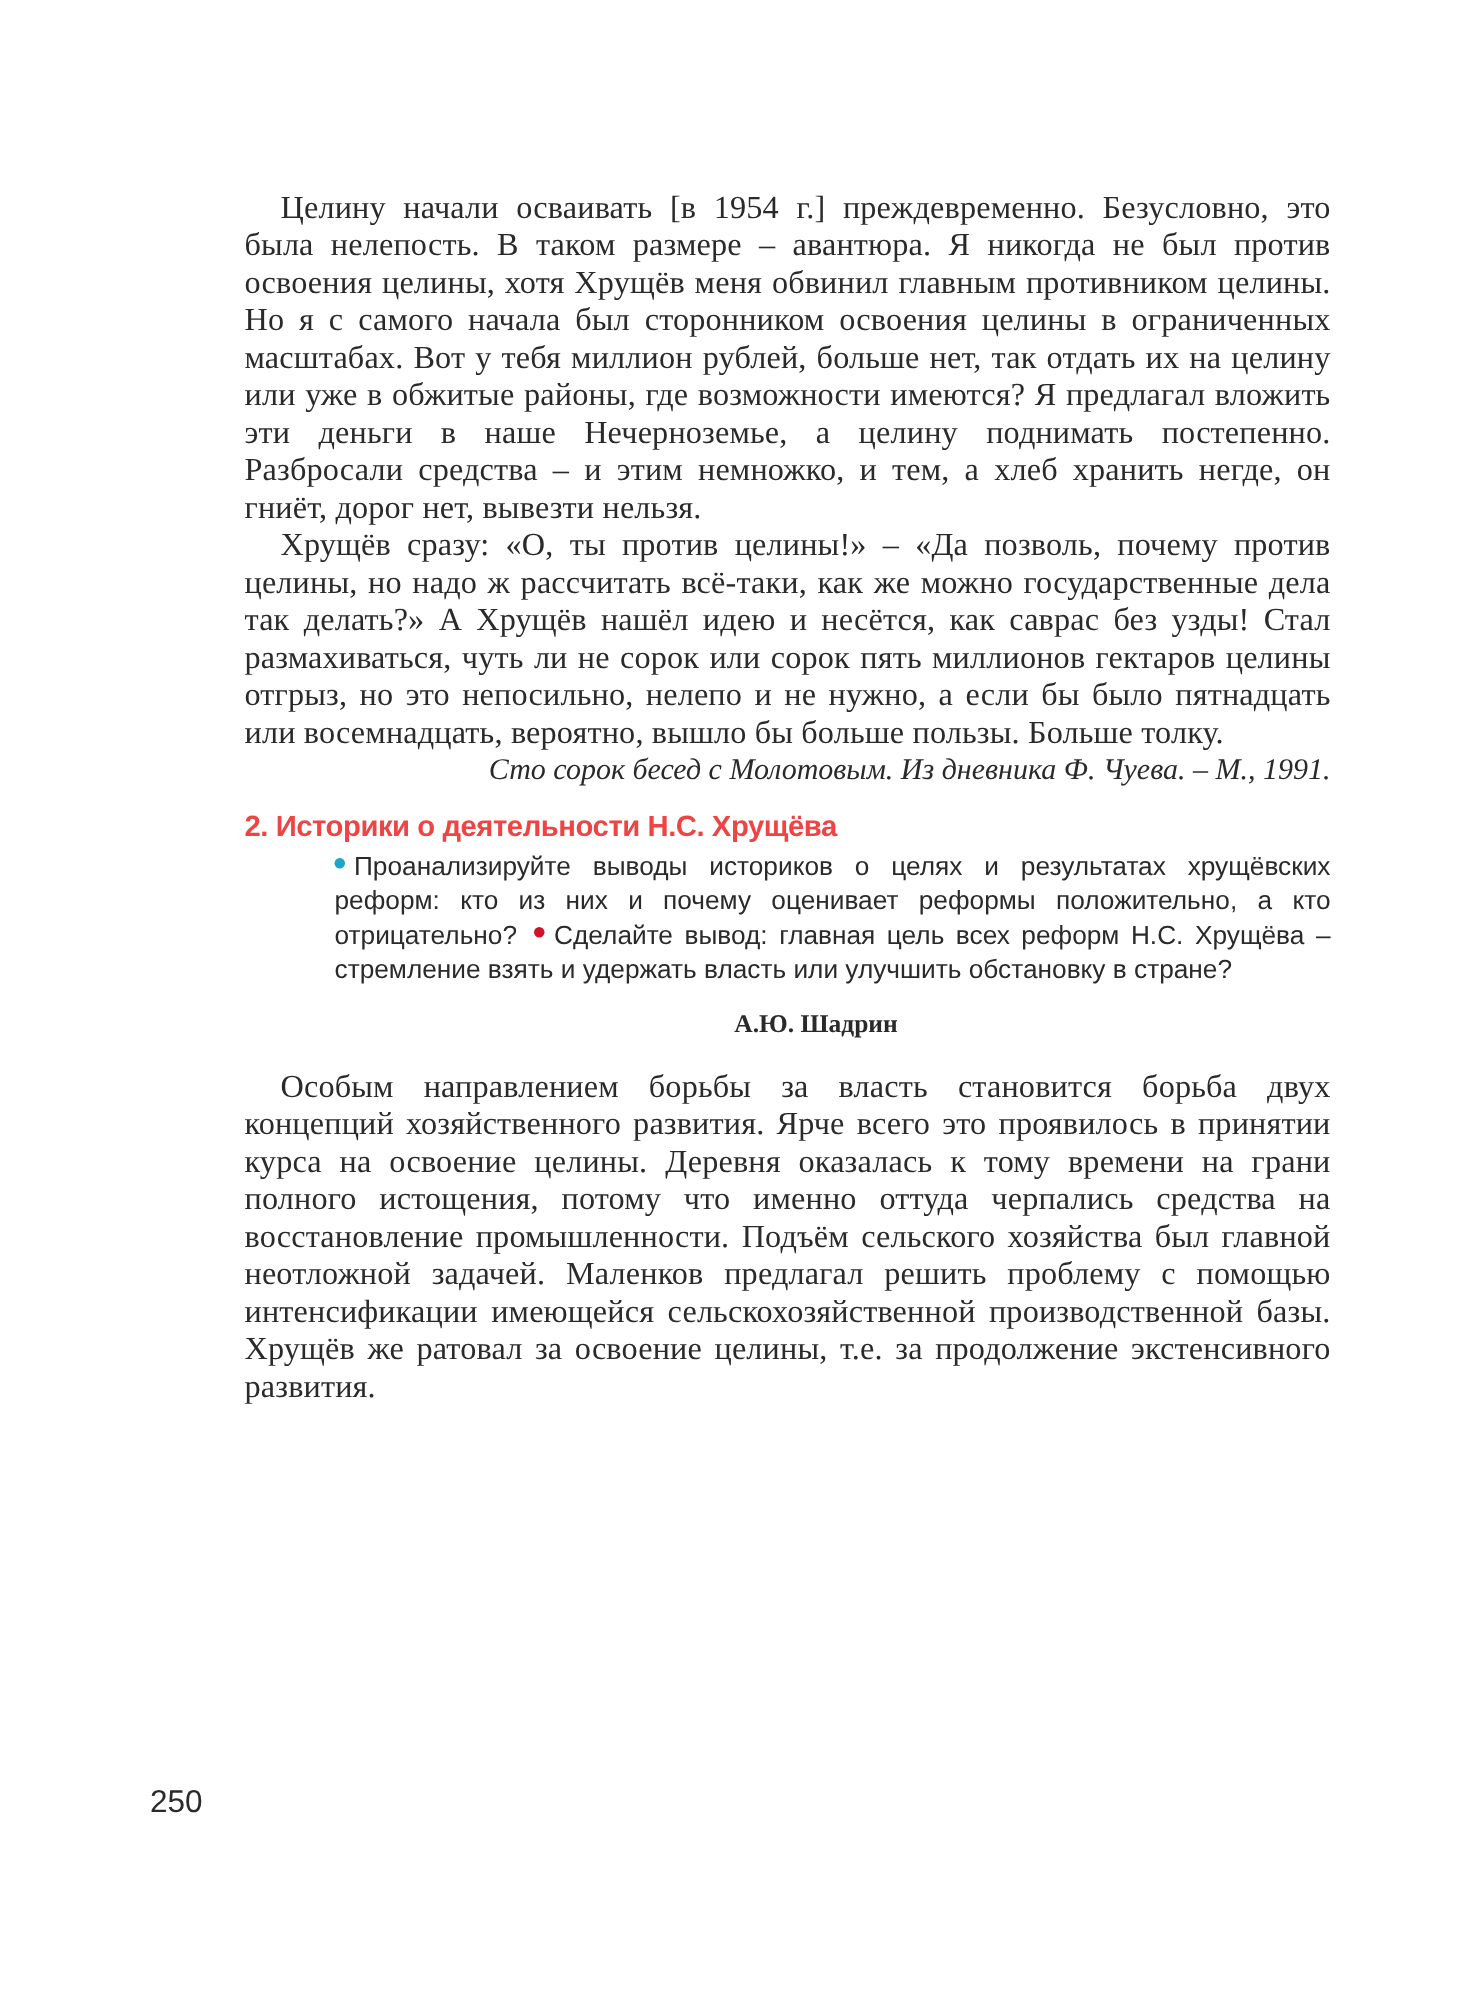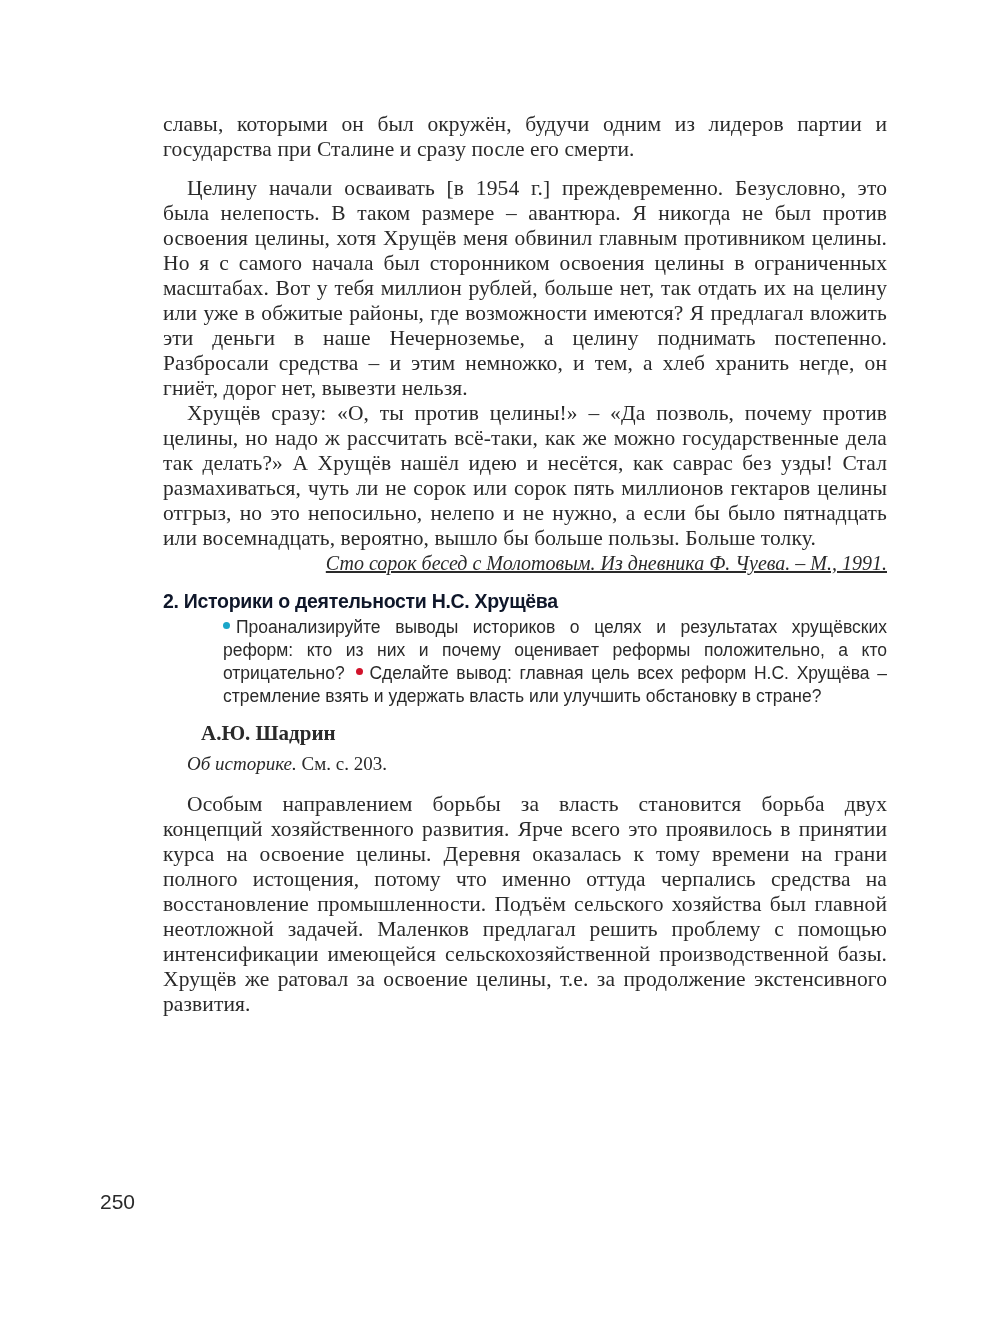--- a/index.html
+++ b/index.html
@@ -25,27 +25,26 @@
     letter-spacing: 0.1px;
   }
   .indent { text-indent: 24px; }
   .gap-top { margin-top: 14px; }
   .source {
     font-family: "Liberation Serif", "DejaVu Serif", serif;
     font-style: italic;
     font-size: 20px;
     line-height: 25px;
     text-align: right;
-    text-decoration: underline;
   }
   .section-heading {
     font-family: "Liberation Sans", "DejaVu Sans", sans-serif;
     font-weight: bold;
     font-size: 19.5px;
-    color: #0f172a;
+    color: #ef4444;
     margin-top: 12px;
     line-height: 26px;
     letter-spacing: -0.3px;
   }
   .task-block {
     margin-left: 60px;
     margin-top: 2px;
     font-family: "Liberation Sans", "DejaVu Sans", sans-serif;
     font-size: 17.5px;
     line-height: 23px;
@@ -59,22 +58,22 @@
     border-radius: 50%;
     vertical-align: middle;
     margin-right: 6px;
     position: relative; top: -3px;
   }
   .bullet.cyan { background: #1aa6c9; }
   .bullet.red { background: #d1122a; margin-left: 4px; }
   .author {
     font-family: "Liberation Serif", "DejaVu Serif", serif;
     font-weight: bold;
-    font-size: 21px;
-    text-align: left;
+    font-size: 17px;
+    text-align: center;
     margin-top: 10px;
     margin-left: 38px;
     line-height: 30px;
   }
   .about {
     font-family: "Liberation Serif", "DejaVu Serif", serif;
     font-size: 19px;
     line-height: 28px;
     margin-left: 24px;
     margin-top: 2px;
@@ -85,31 +84,29 @@
     left: 100px; top: 1190px;
     font-family: "Liberation Sans", "DejaVu Sans", sans-serif;
     font-size: 21px;
     color: #2a2a2a;
   }
 </style>
 </head>
 <body>
 
 <div class="page">
-  <p class="body-text">славы, которыми он был окружён, будучи одним из лидеров партии и государства при Сталине и сразу после его смерти.</p>
   <p class="body-text indent gap-top">Целину начали осваивать [в 1954 г.] преждевременно. Безусловно, это была нелепость. В таком размере – авантюра. Я никогда не был против освоения целины, хотя Хрущёв меня обвинил главным противником целины. Но я с самого начала был сторонником освоения целины в ограниченных масштабах. Вот у тебя миллион рублей, больше нет, так отдать их на целину или уже в обжитые районы, где возможности имеются? Я предлагал вложить эти деньги в наше Нечерноземье, а целину поднимать постепенно. Разбросали средства – и этим немножко, и тем, а хлеб хранить негде, он гниёт, дорог нет, вывезти нельзя.</p>
   <p class="body-text indent">Хрущёв сразу: «О, ты против целины!» – «Да позволь, почему против целины, но надо ж рассчитать всё-таки, как же можно государственные дела так делать?» А Хрущёв нашёл идею и несётся, как саврас без узды! Стал размахиваться, чуть ли не сорок или сорок пять миллионов гектаров целины отгрыз, но это непосильно, нелепо и не нужно, а если бы было пятнадцать или восемнадцать, вероятно, вышло бы больше пользы. Больше толку.</p>
   <p class="source">Сто сорок бесед с Молотовым. Из дневника Ф. Чуева. – М., 1991.</p>
 
   <div class="section-heading">2. Историки о деятельности Н.С. Хрущёва</div>
 
   <div class="task-block">
     <span class="bullet cyan"></span><span>Проанализируйте выводы историков о целях и результатах хрущёвских реформ: кто из них и почему оценивает реформы положительно, а кто отрицательно?</span>
     <span class="bullet red"></span><span>Сделайте вывод: главная цель всех реформ Н.С. Хрущёва – стремление взять и удержать власть или улучшить обстановку в стране?</span>
   </div>
 
   <div class="author">А.Ю. Шадрин</div>
-  <p class="about"><em>Об историке.</em><span> См. с. 203.</span></p>
 
   <p class="body-text indent gap-top">Особым направлением борьбы за власть становится борьба двух концепций хозяйственного развития. Ярче всего это проявилось в принятии курса на освоение целины. Деревня оказалась к тому времени на грани полного истощения, потому что именно оттуда черпались средства на восстановление промышленности. Подъём сельского хозяйства был главной неотложной задачей. Маленков предлагал решить проблему с помощью интенсификации имеющейся сельскохозяйственной производственной базы. Хрущёв же ратовал за освоение целины, т.е. за продолжение экстенсивного развития.</p>
 </div>
 
 <div class="page-number">250</div>
 
 </body></html>

